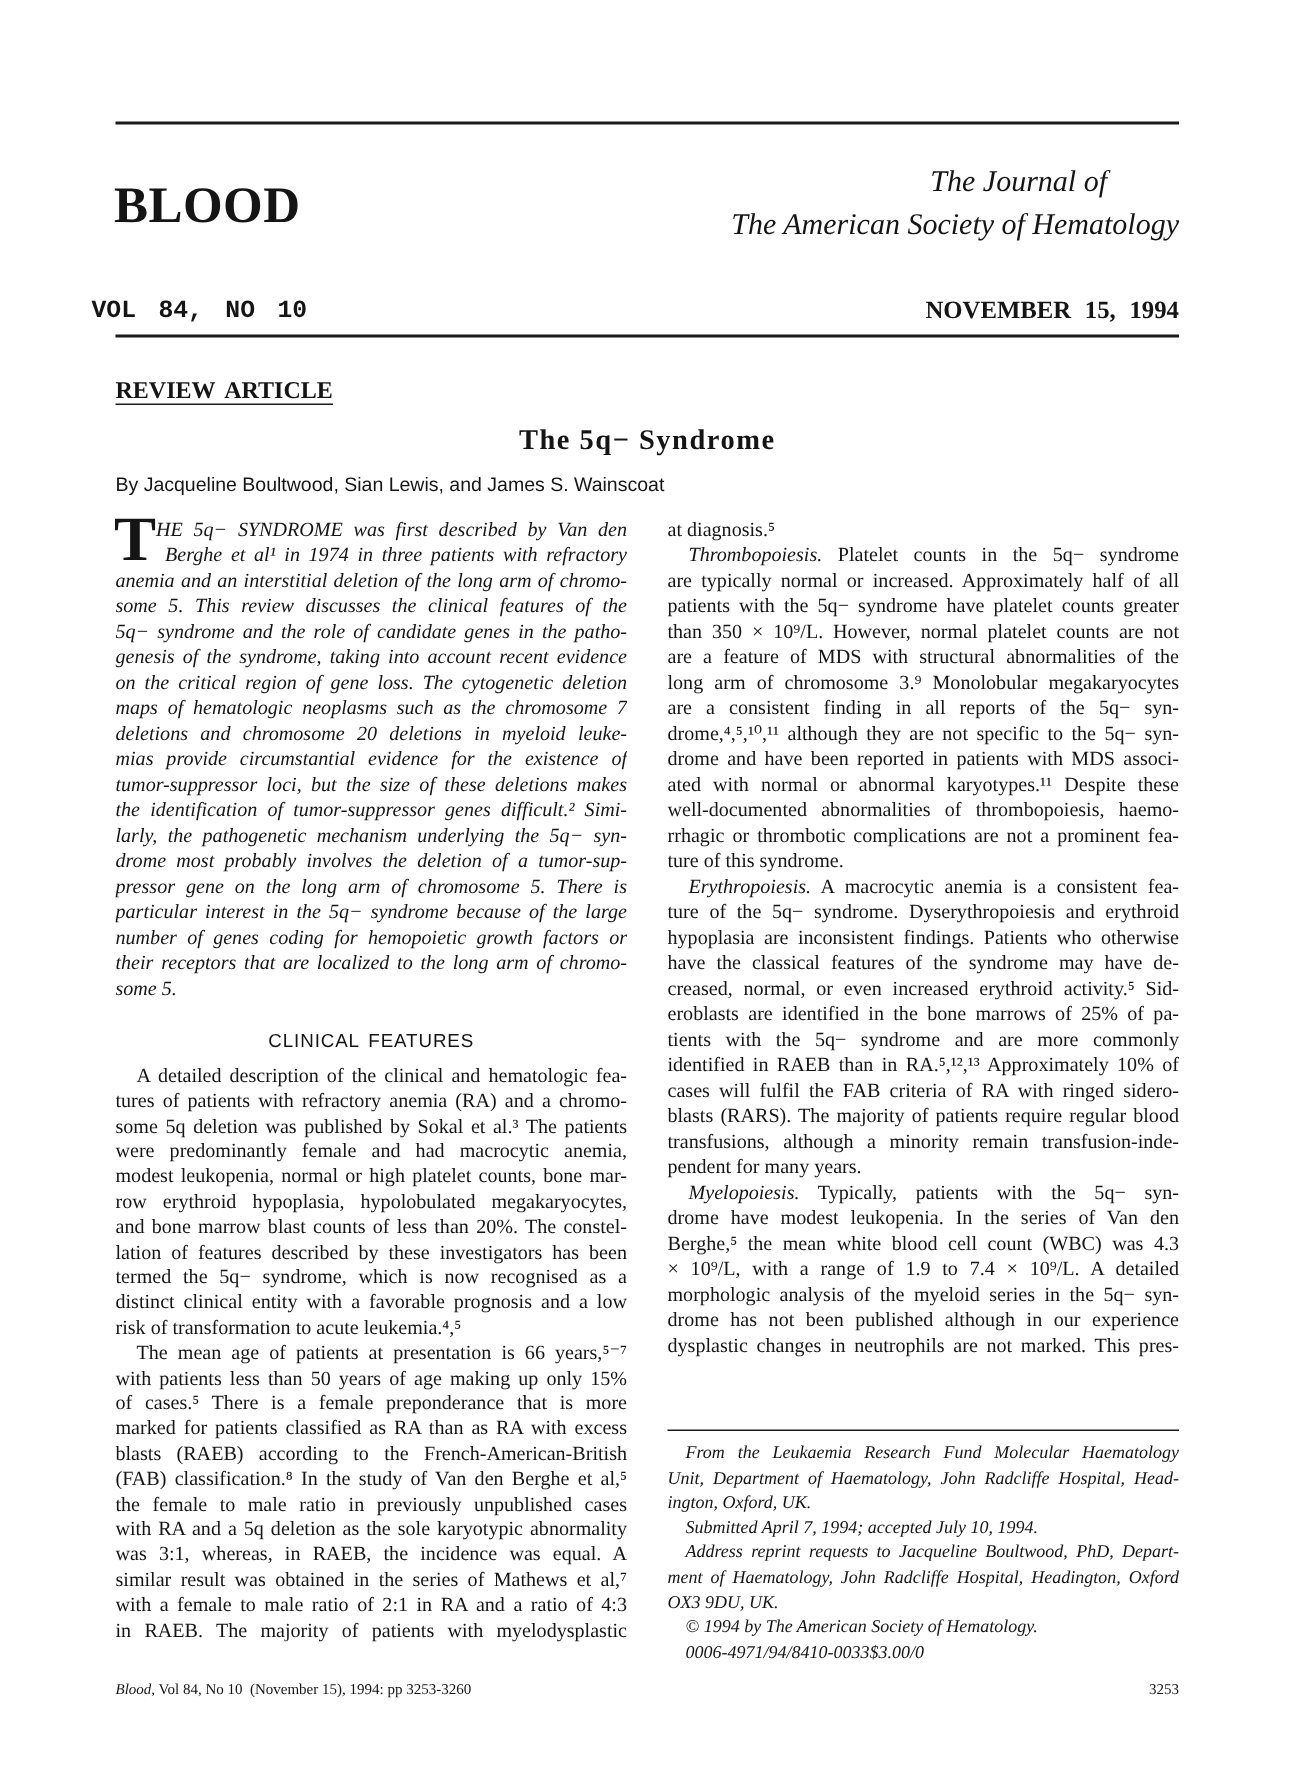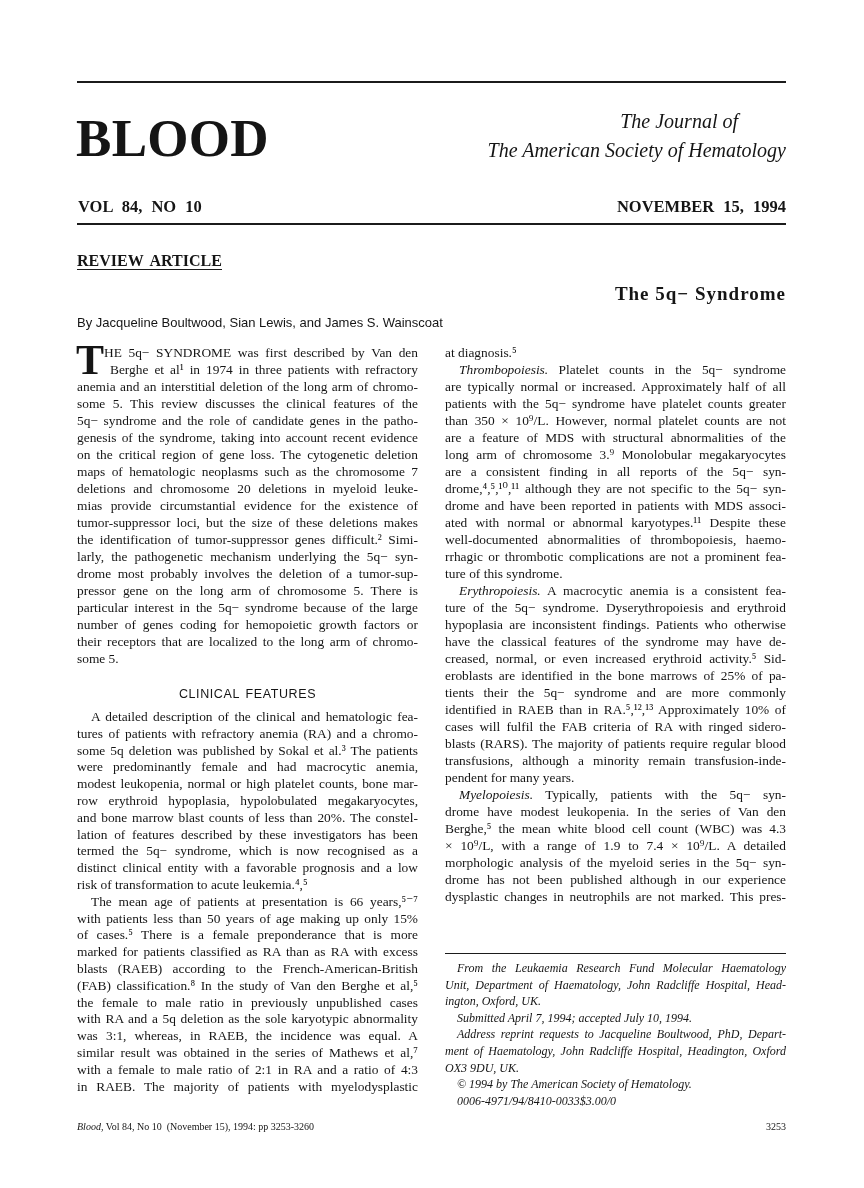--- a/index.html
+++ b/index.html
@@ -4,54 +4,54 @@
 <style>
   html, body { margin:0; padding:0; background:#ffffff; }
   body {
     width:864px; height:1188px; position:relative; overflow:hidden;
     color:#151515;
     font-family:"Liberation Serif","DejaVu Serif",serif;
   }
   .abs { position:absolute; white-space:nowrap; }
   .rule { position:absolute; background:#1b1b1b; }
 
-  #journal-name { left:76px; top:113px; font-size:53px; line-height:50px; font-weight:bold; letter-spacing:0.3px; }
+  #journal-name { left:76px; top:113px; font-size:34px; line-height:50px; font-weight:bold; letter-spacing:0.3px; }
   .jsub { font-style:italic; font-size:20px; line-height:20px; }
   #jsub1 { right:126px; top:111px; }
   #jsub2 { right:78px; top:140px; }
 
   .issue { font-weight:bold; font-size:16.5px; line-height:17px; word-spacing:5px; top:198px; }
-  #volume { left:78px; }
+  #volume { left:61px;font-family:Liberation Mono, monospace; }
   #issue-date { right:78px; }
 
   #section-label {
     left:77px; top:254px; font-weight:bold; font-size:16px; line-height:14px;
     word-spacing:3px; padding-bottom:1px; border-bottom:1.6px solid #1b1b1b;
   }
   #article-title {
-    left:77px; width:709px; text-align:right; top:284px;
+    left:77px; width:709px; text-align:center; top:284px;
     font-weight:bold; font-size:19px; line-height:19px; letter-spacing:1px;
   }
   #byline {
     left:77px; width:709px; text-align:left; top:316px;
     font-family:"Liberation Sans","DejaVu Sans",sans-serif; font-size:13px; line-height:13px;
   }
 
   .col { position:absolute; width:341px; font-size:13.4px; }
   .col .ln {
     display:block; height:var(--lh); line-height:var(--lh);
     text-align:justify; text-align-last:justify; overflow:hidden;
   }
   .col .ln.end { text-align-last:left; }
   .col .ln.ind { padding-left:14px; }
   .col .ln.dc1 { padding-left:27px; }
   .col .ln.dc2 { padding-left:33px; }
   .col .ln em { font-style:italic; }
 
-  #intro { left:77px; top:344px; --lh:17px; }
+  #intro { left:77px; top:344px;font-style:italic; --lh:17px; }
   #clinical { left:77px; top:709px; --lh:16.8px; }
   #right-col { left:445px; top:344px; --lh:17px; }
   #footnotes { left:445px; top:960px; --lh:16.6px; font-size:12px; font-style:italic; }
   #footnotes .ln.ind { padding-left:12px; }
 
   #drop-cap { left:76px; top:339px; font-size:42px; line-height:42px; font-weight:bold; }
 
   #clin-heading {
     left:77px; width:341px; text-align:center; top:686px;
     font-family:"Liberation Sans","DejaVu Sans",sans-serif;
@@ -144,21 +144,21 @@
     <div class="ln"><span>ated with normal or abnormal karyotypes.¹¹ Despite these</span></div>
     <div class="ln"><span>well-documented abnormalities of thrombopoiesis, haemo-</span></div>
     <div class="ln"><span>rrhagic or thrombotic complications are not a prominent fea-</span></div>
     <div class="ln end"><span>ture of this syndrome.</span></div>
     <div class="ln ind"><em>Erythropoiesis.</em><span>  A macrocytic anemia is a consistent fea-</span></div>
     <div class="ln"><span>ture of the 5q− syndrome. Dyserythropoiesis and erythroid</span></div>
     <div class="ln"><span>hypoplasia are inconsistent findings. Patients who otherwise</span></div>
     <div class="ln"><span>have the classical features of the syndrome may have de-</span></div>
     <div class="ln"><span>creased, normal, or even increased erythroid activity.⁵ Sid-</span></div>
     <div class="ln"><span>eroblasts are identified in the bone marrows of 25% of pa-</span></div>
-    <div class="ln"><span>tients their the 5q− syndrome and are more commonly</span></div>
+    <div class="ln"><span>tients with the 5q− syndrome and are more commonly</span></div>
     <div class="ln"><span>identified in RAEB than in RA.⁵,¹²,¹³ Approximately 10% of</span></div>
     <div class="ln"><span>cases will fulfil the FAB criteria of RA with ringed sidero-</span></div>
     <div class="ln"><span>blasts (RARS). The majority of patients require regular blood</span></div>
     <div class="ln"><span>transfusions, although a minority remain transfusion-inde-</span></div>
     <div class="ln end"><span>pendent for many years.</span></div>
     <div class="ln ind"><em>Myelopoiesis.</em><span>  Typically, patients with the 5q− syn-</span></div>
     <div class="ln"><span>drome have modest leukopenia. In the series of Van den</span></div>
     <div class="ln"><span>Berghe,⁵ the mean white blood cell count (WBC) was 4.3</span></div>
     <div class="ln"><span>× 10⁹/L, with a range of 1.9 to 7.4 × 10⁹/L. A detailed</span></div>
     <div class="ln"><span>morphologic analysis of the myeloid series in the 5q− syn-</span></div>

